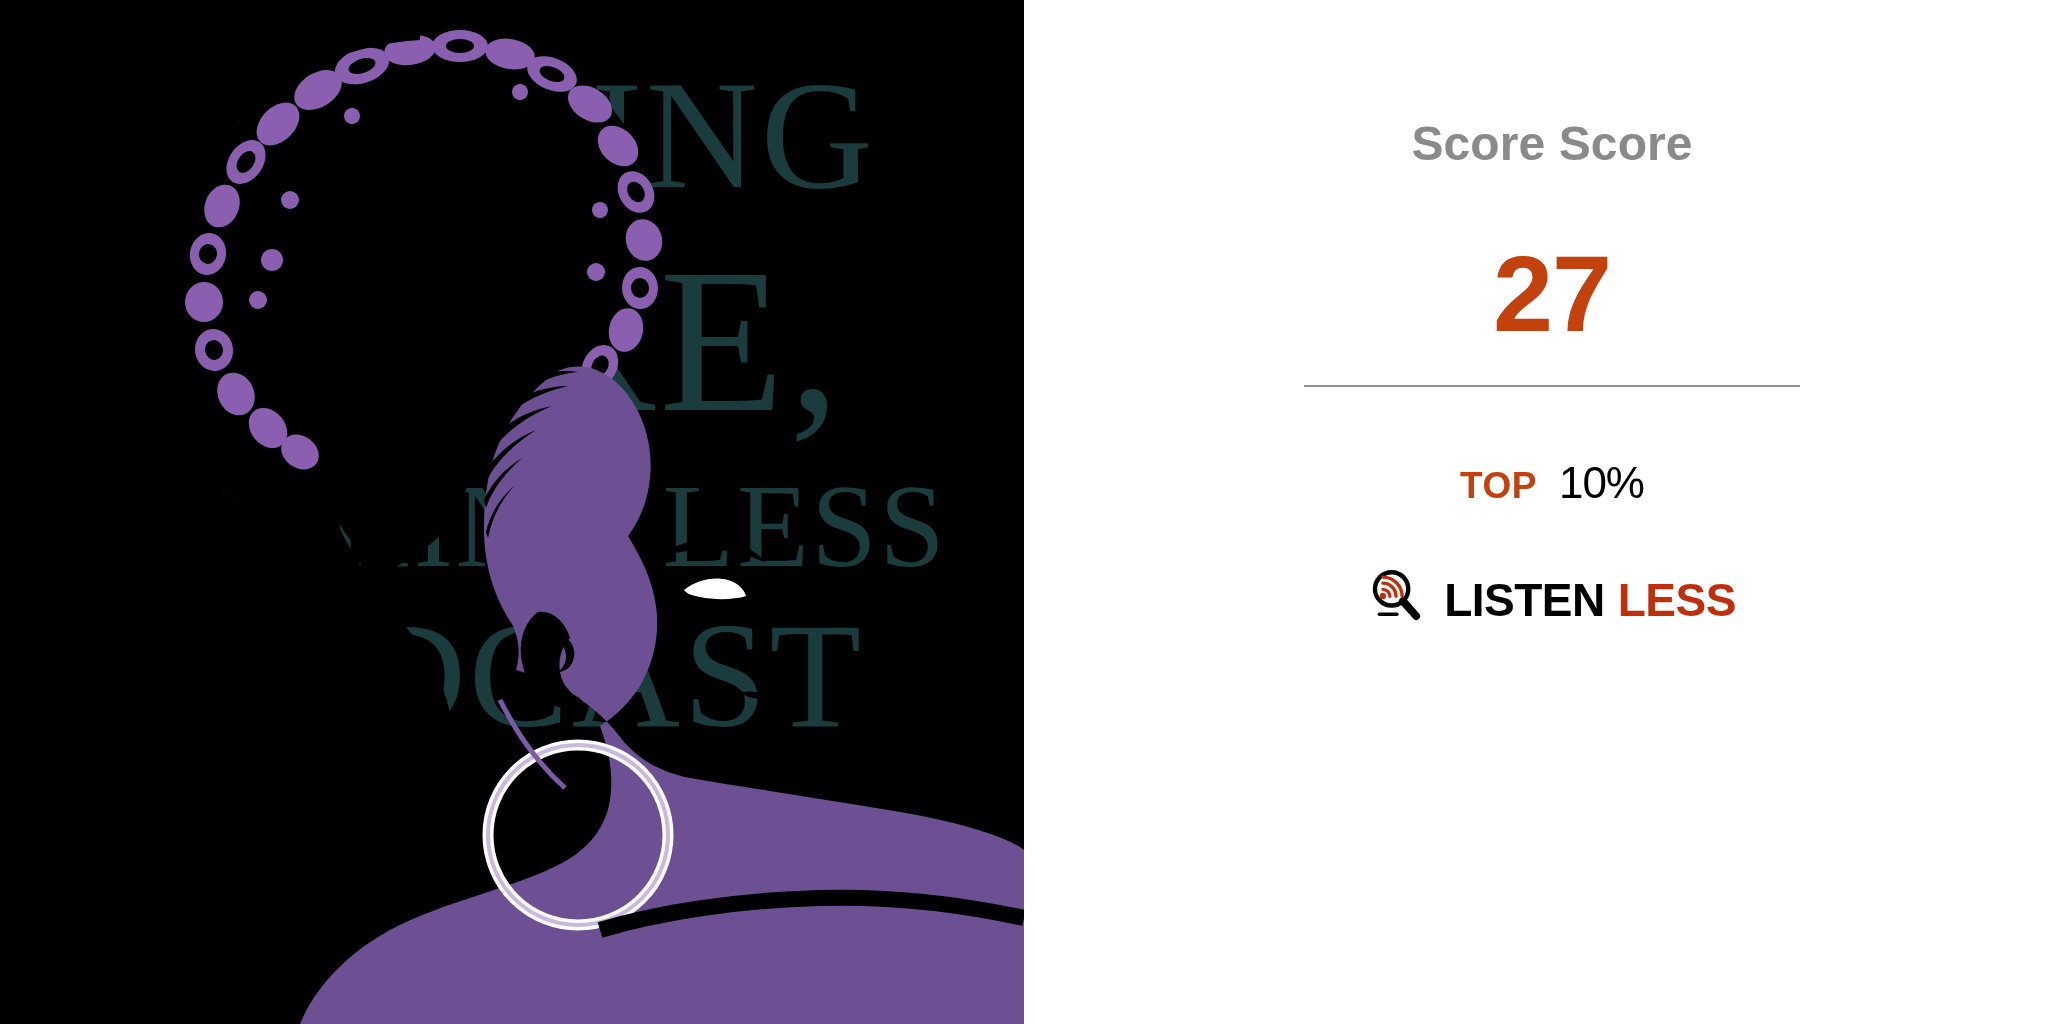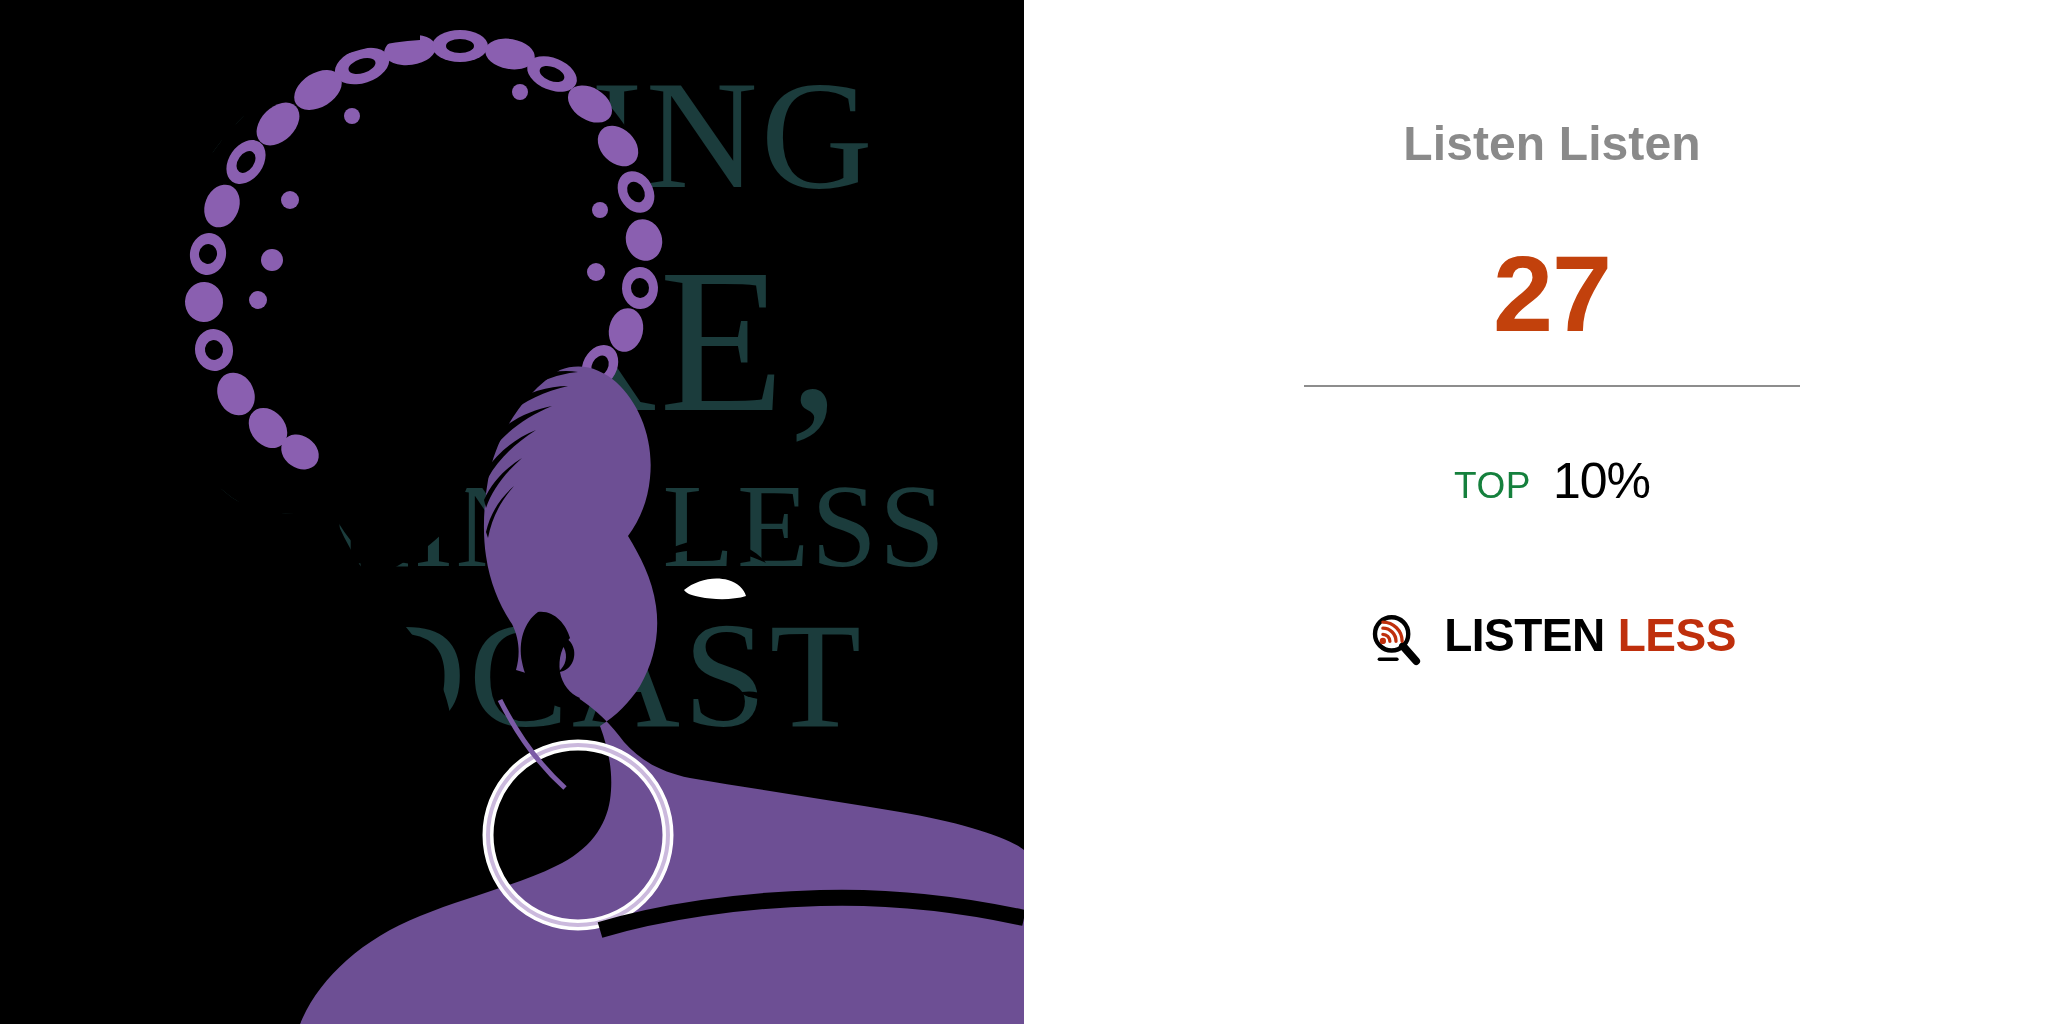--- a/index.html
+++ b/index.html
@@ -110,40 +110,40 @@
     position: absolute;
     top: 437px;
     left: 0; width: 496px;
     text-align: center;
     display: flex;
     align-items: baseline;
     justify-content: center;
   }
   .ls-rank-label {
     font-size: 37px;
-    font-weight: 400;
-    color: #15803d;
+    font-weight: 700;
+    color: #c2410c;
     letter-spacing: 0.5px;
     margin-top: 28px;
   }
   .ls-rank-value {
-    font-size: 50px;
+    font-size: 44px;
     font-weight: 400;
     color: #000000;
     margin-left: 22px;
     letter-spacing: -1px;
   }
 
   .ls-logo {
     position: absolute;
-    top: 612px;
+    top: 567px;
     left: 0;
     width: 496px;
     display: flex;
-    align-items: flex-start;
+    align-items: flex-end;
     justify-content: center;
   }
   .ls-logo-mark {
     width: 56px;
     height: 56px;
     margin-right: 20px;
     flex: 0 0 56px;
   }
   .ls-logo-word {
     font-size: 46px;
@@ -322,21 +322,21 @@
         <path d="M500 700 C 520 740 545 770 565 788" fill="none" stroke="#7b5aa6" stroke-width="5"></path>
 
         <path d="M600 930 C 660 912 740 900 820 898 C 890 896 960 904 1024 918" fill="none" stroke="#000000" stroke-width="16"></path>
       </g>
     </svg>
   </div>
 
   <div class="panel">
     <div class="panel-inner">
 
-      <div class="ls-title">Listen Listen</div>
+      <div class="ls-title">Score Score</div>
 
       <div class="ls-score">27</div>
 
       <div class="ls-divider"></div>
 
       <div class="ls-rank">
         <span class="ls-rank-label">TOP</span>
         <span class="ls-rank-value">10%</span>
       </div>
 

